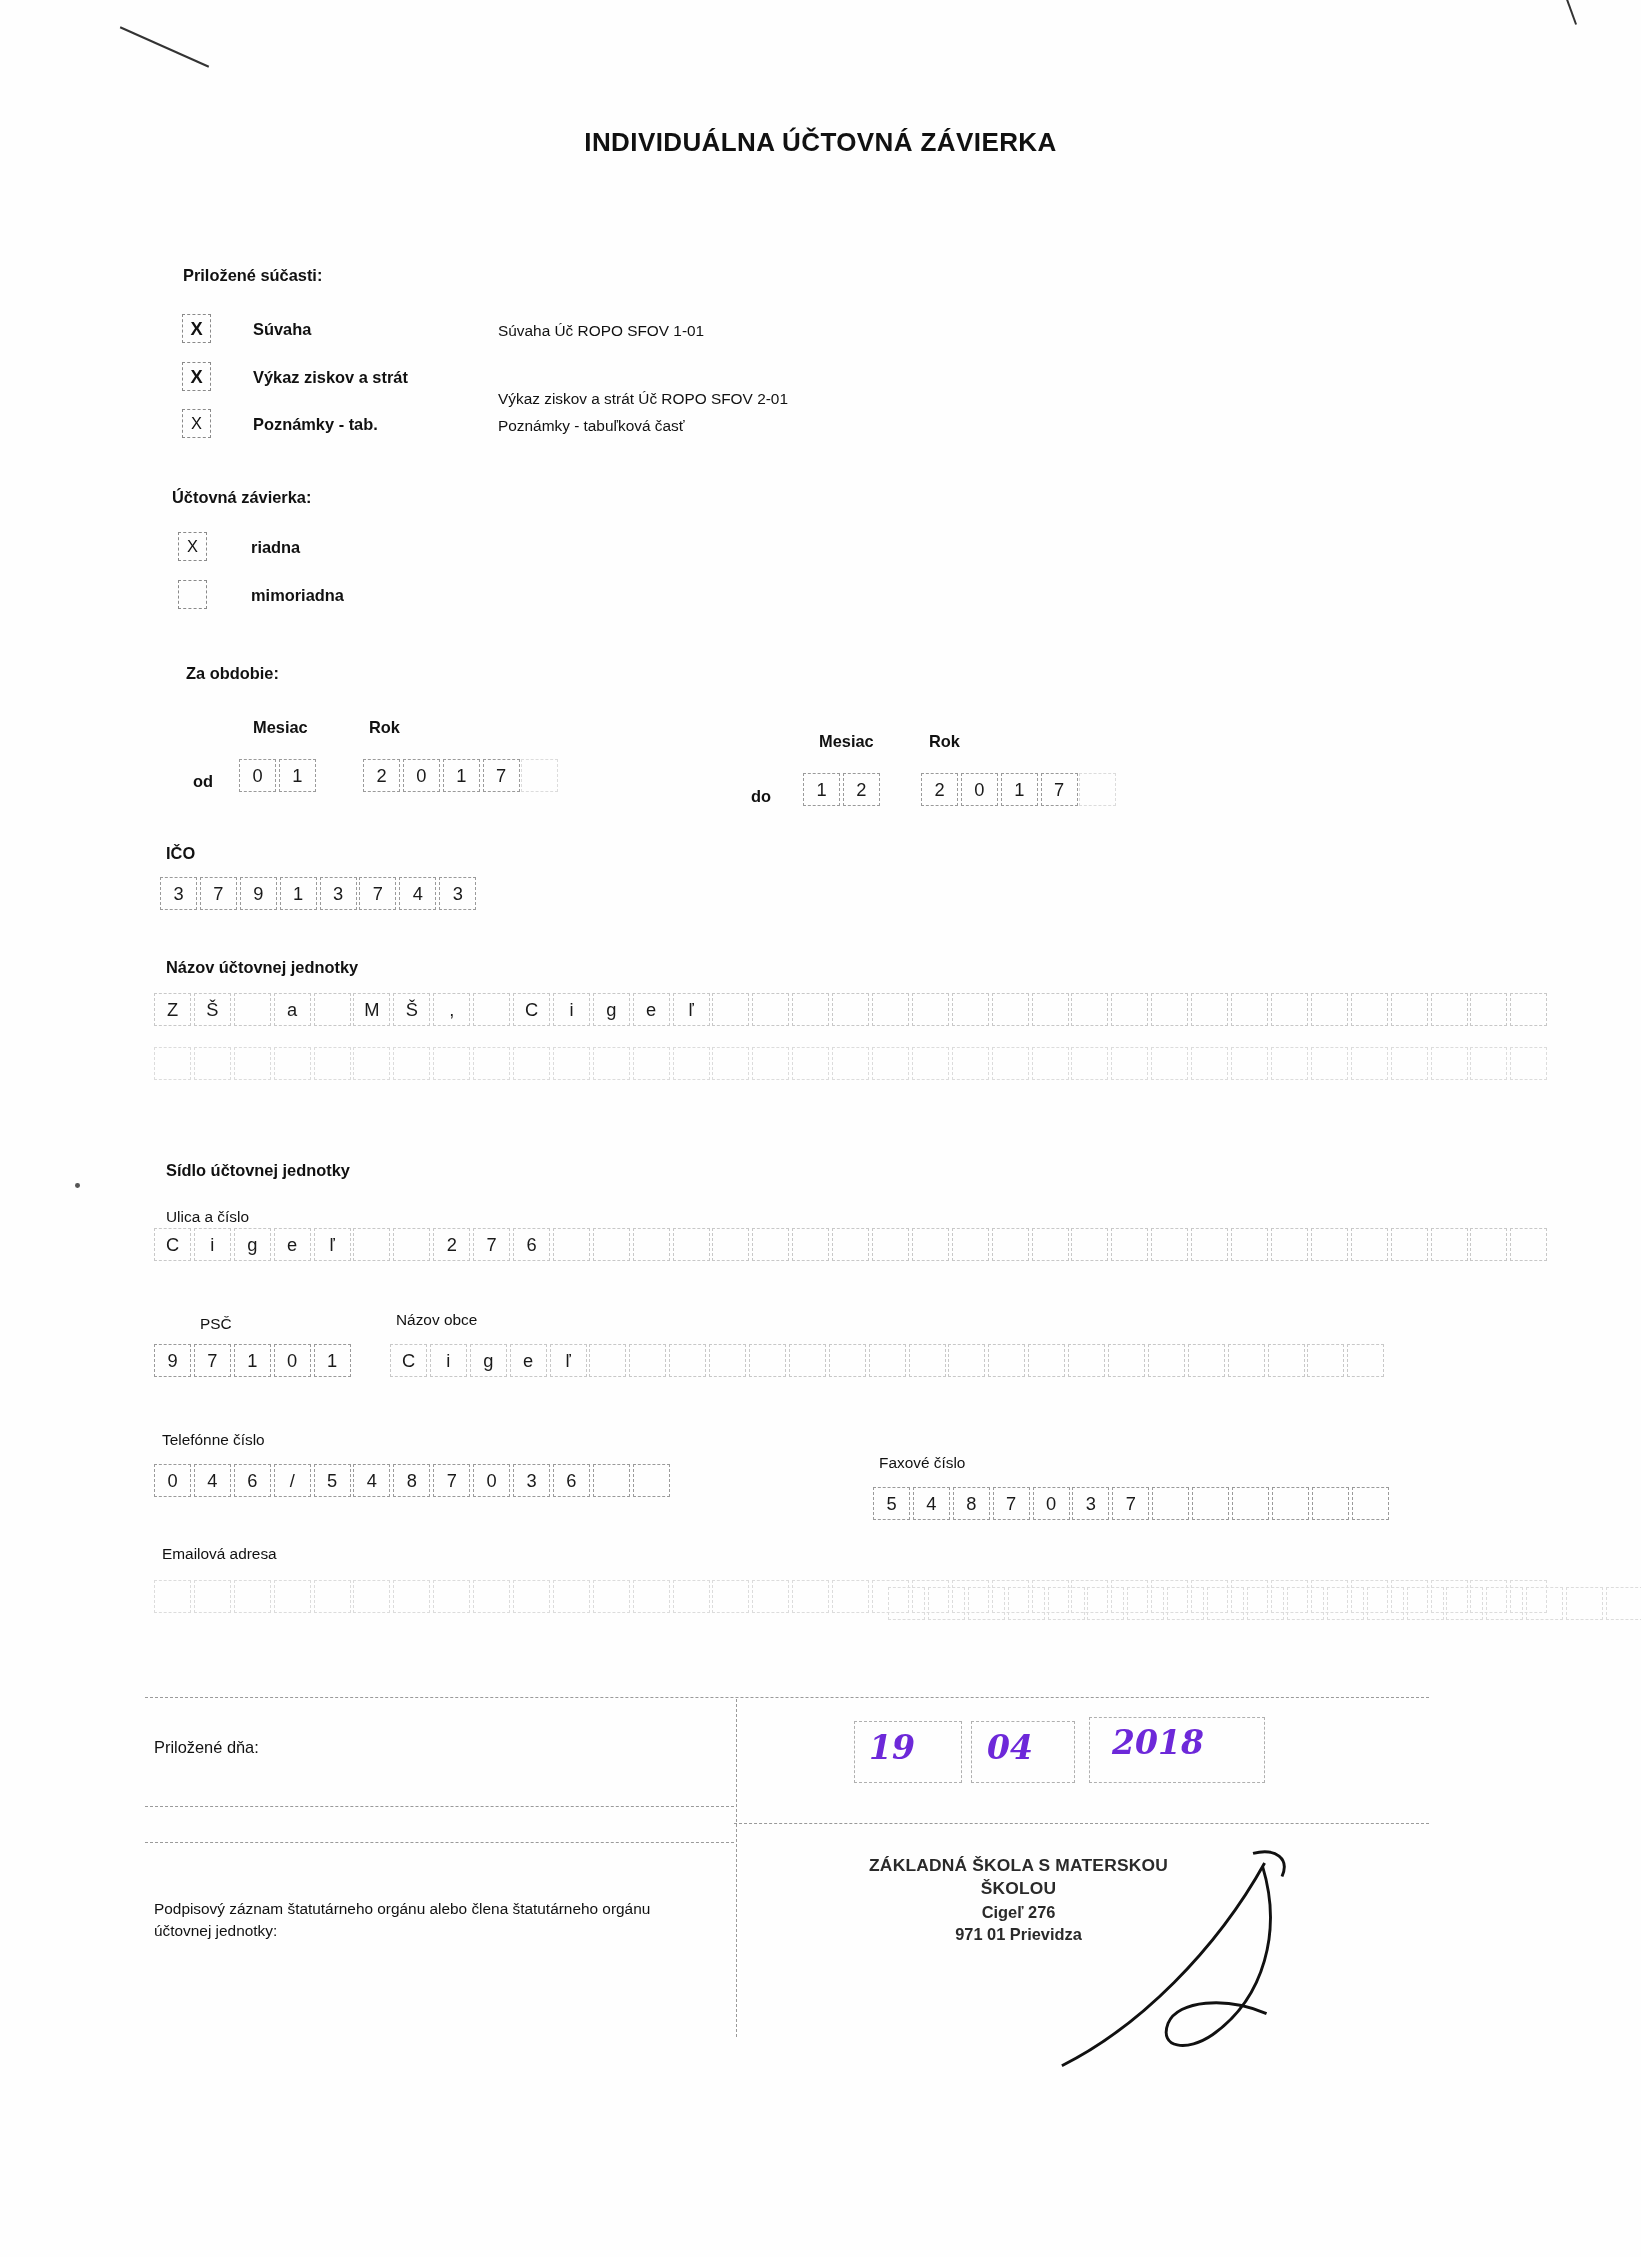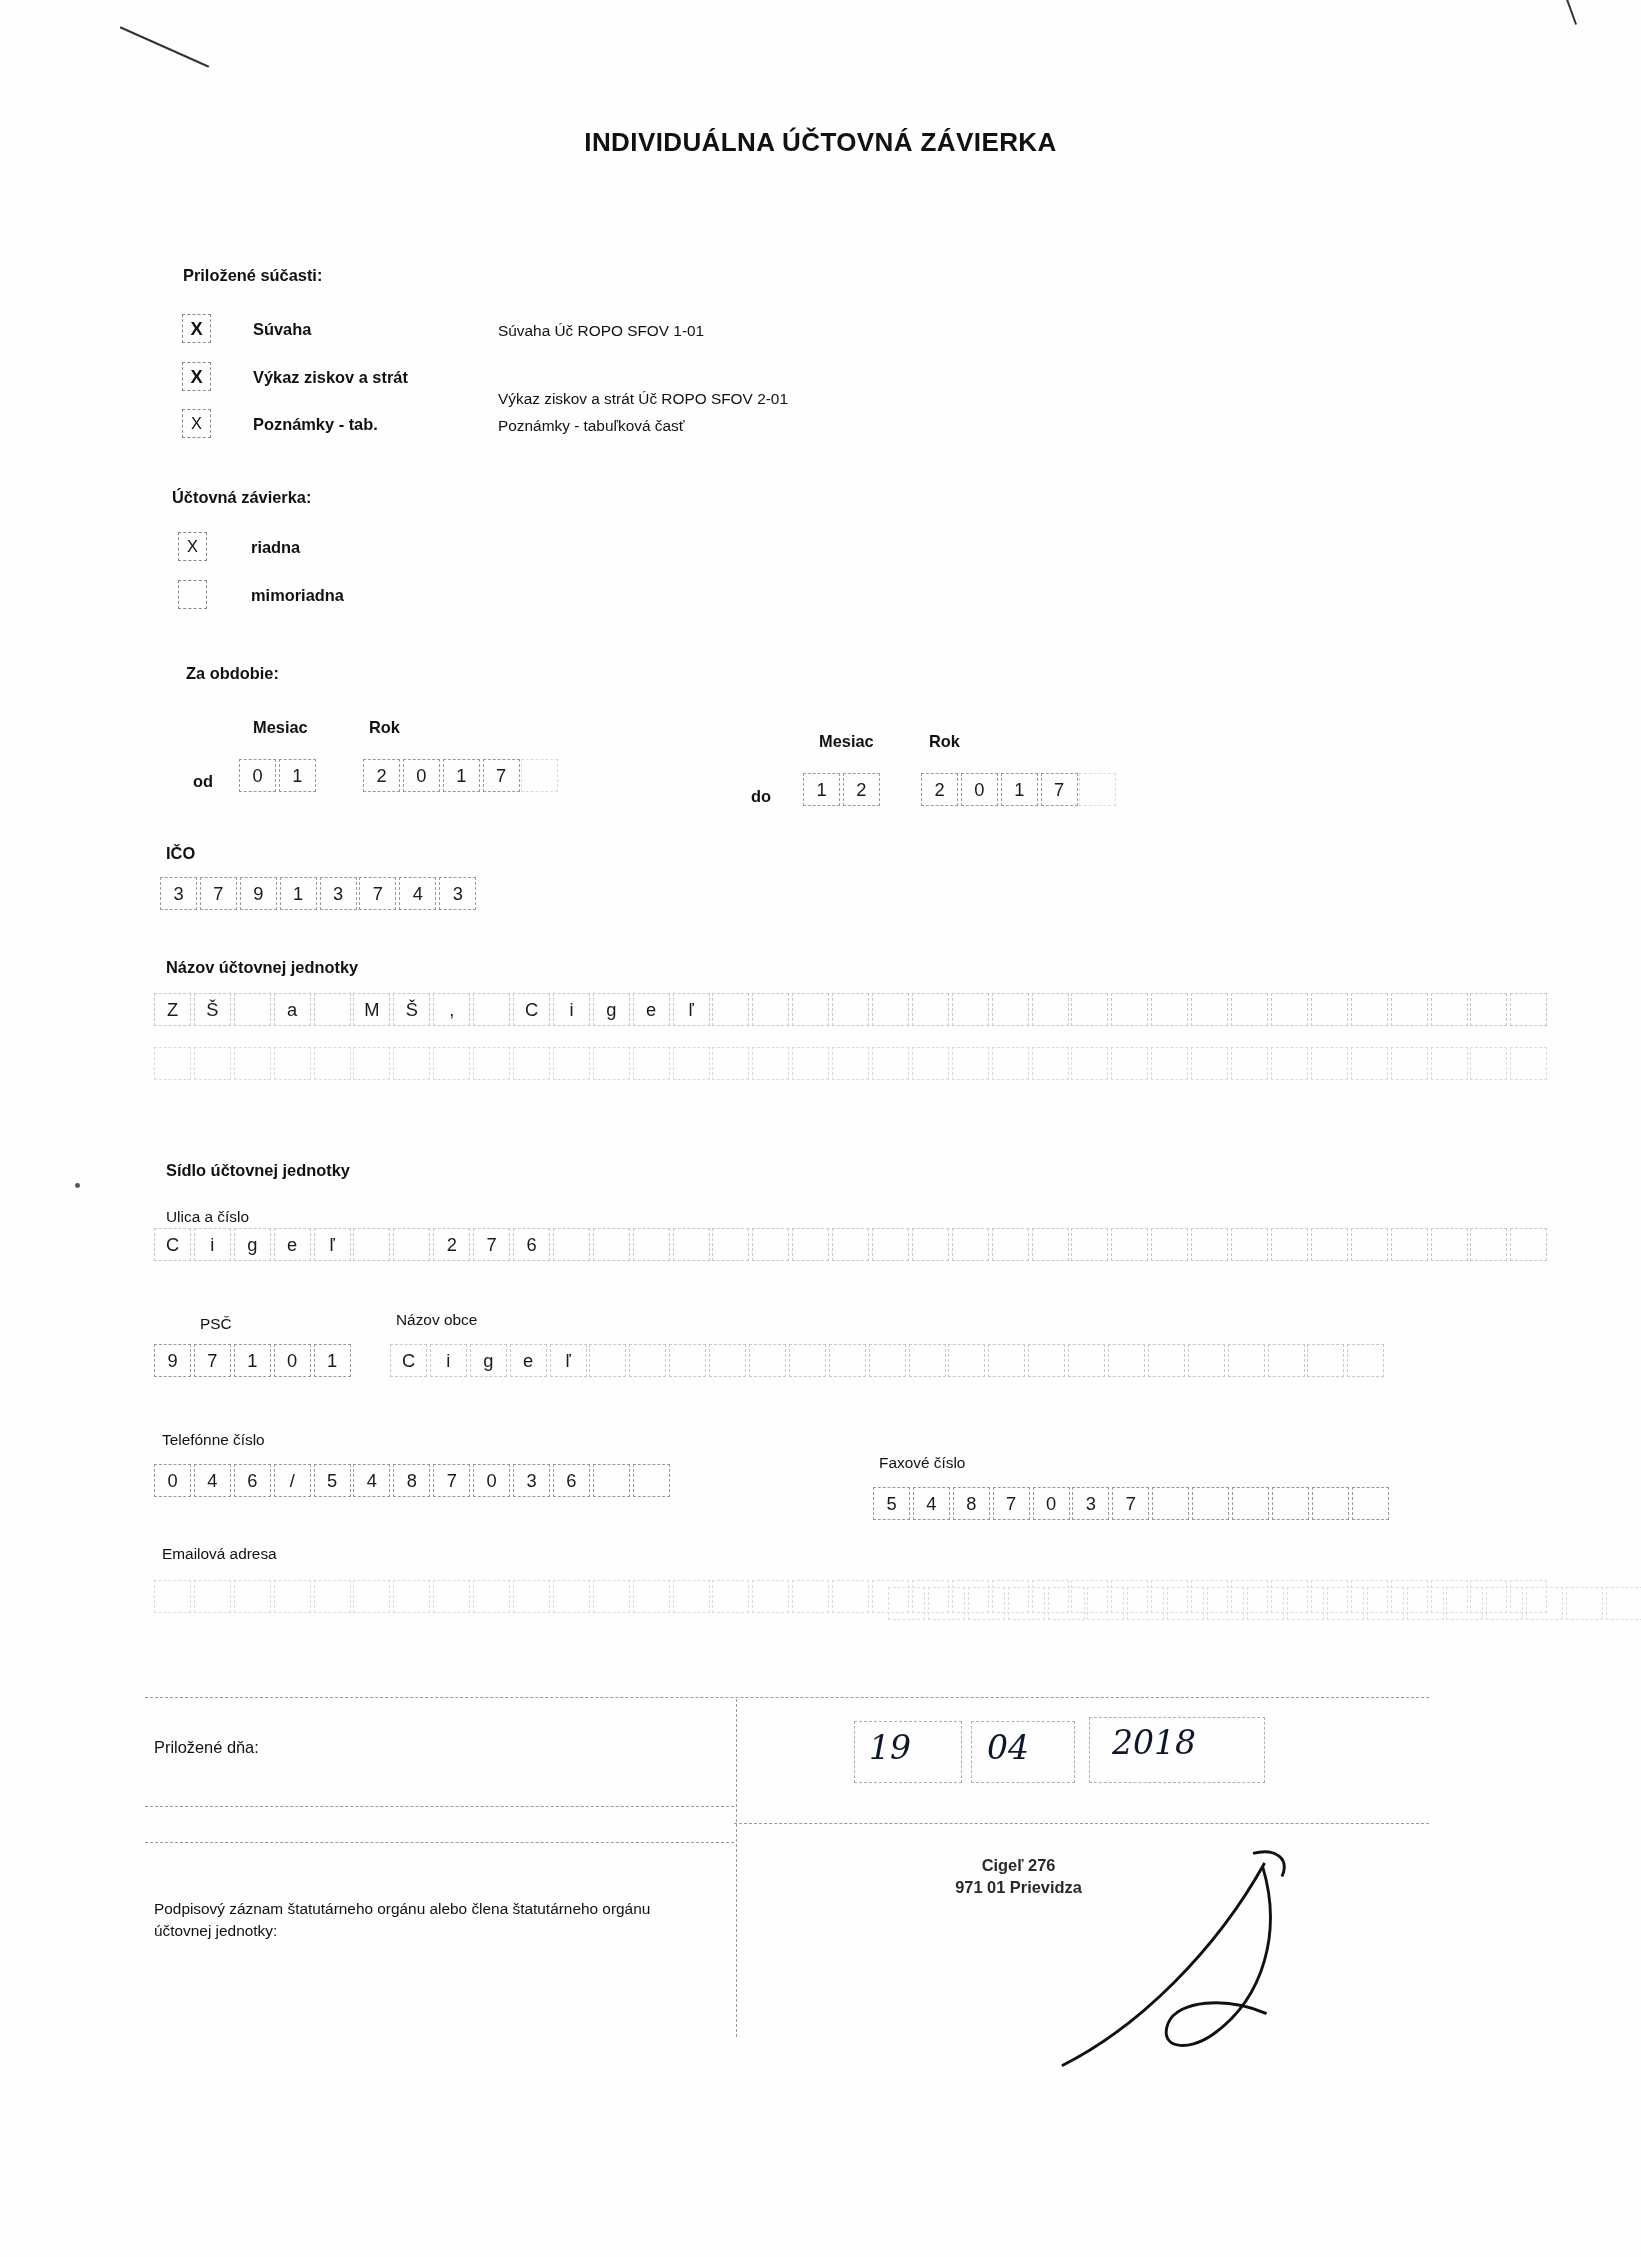--- a/index.html
+++ b/index.html
@@ -83,21 +83,22 @@
   .hline {
     border-top: 1px dashed #9a9a9a;
   }
   .vline {
     border-left: 1px dashed #9a9a9a;
   }
   .hand {
     font-family: "DejaVu Serif", serif;
     font-style: italic;
     font-size: 33px;
-    color: #0f172a;
+    color: #6d28d9;
+    font-weight: bold;
   }
   .stamp {
     font-family: "Liberation Sans", sans-serif;
     font-weight: bold;
     color: #2a2a2a;
     text-align: center;
     line-height: 1.35;
   }
   .stamp .l1 { font-size: 17.4px; letter-spacing: 0.2px; }
   .stamp .l2 { font-size: 16.4px; }
@@ -452,20 +453,21 @@
   <div class="abs hand" style="left:987px; top:1728px;">04</div>
   <div class="abs hand" style="left:1112px; top:1723px;">2018</div>
 
   <div class="abs" style="left:854px; top:1721px; width:106px; height:60px; border:1px dashed #b0b0b0;"></div>
   <div class="abs" style="left:971px; top:1721px; width:102px; height:60px; border:1px dashed #b0b0b0;"></div>
   <div class="abs" style="left:1089px; top:1717px; width:174px; height:64px; border:1px dashed #b0b0b0;"></div>
 
   <div class="abs" style="left:154px; top:1862px; width:541px; font-size:15.4px; line-height:1.45;margin-top:36px;">Podpisový záznam štatutárneho orgánu alebo člena štatutárneho orgánu účtovnej jednotky:</div>
 
   <div class="abs stamp" style="left:859px; top:1854px; width:319px;">
+    <div class="l1">ZÁKLADNÁ ŠKOLA S MATERSKOU ŠKOLOU</div>
     <div class="l2">Cigeľ 276</div>
     <div class="l3">971 01 Prievidza</div>
   </div>
 
   <svg class="abs" style="left:1023px; top:1834px;" width="406" height="251" viewBox="0 0 420 260">
     <path d="M 250 30 C 200 120, 120 200, 40 240" stroke="#111" stroke-width="3" fill="none"></path>
     <path d="M 248 34 C 268 100, 250 170, 196 208 C 170 226, 140 222, 150 196 C 160 172, 210 168, 252 186" stroke="#111" stroke-width="3" fill="none"></path>
     <path d="M 238 20 C 262 14, 276 26, 268 44" stroke="#111" stroke-width="3" fill="none"></path>
   </svg>
 

